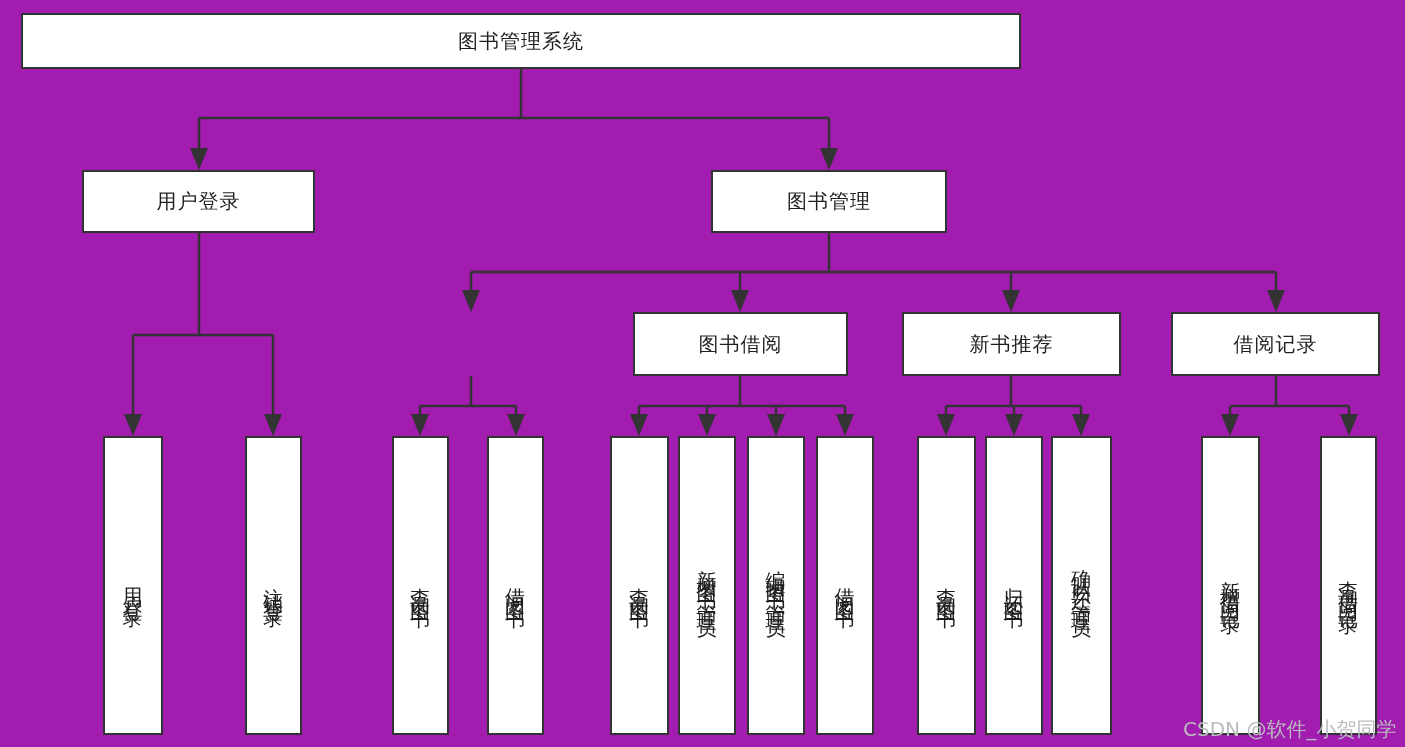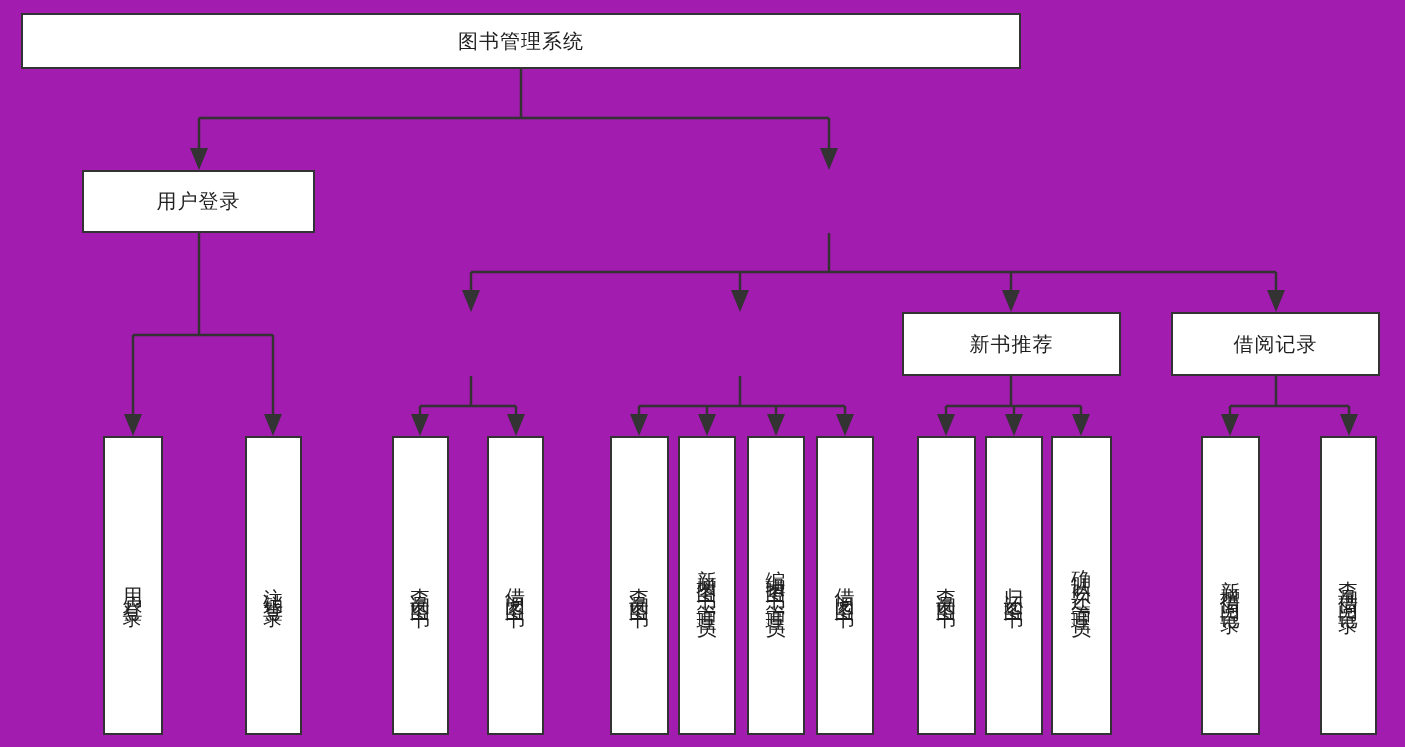--- a/index.html
+++ b/index.html
@@ -133,21 +133,27 @@
     </g>
   </svg>
 
   <div class="node h" style="left:21px;top:13px;width:1000px;height:56px">
     <span>图书管理系统</span>
   </div>
 
   <div class="node h" style="left:82px;top:170px;width:233px;height:63px">
     <span>用户登录</span>
   </div>
-
+  <div class="node h" style="left:711px;top:170px;width:236px;height:63px">
+    <span>图书管理</span>
+  </div>
+
+  <div class="node h" style="left:633px;top:312px;width:215px;height:64px">
+    <span>图书借阅</span>
+  </div>
   <div class="node h" style="left:902px;top:312px;width:219px;height:64px">
     <span>新书推荐</span>
   </div>
   <div class="node h" style="left:1171px;top:312px;width:209px;height:64px">
     <span>借阅记录</span>
   </div>
 
   <div class="node leaf" style="left:103px;top:436px;width:60px;height:299px">
     <span>用户登录</span>
   </div>
@@ -185,14 +191,15 @@
     <span>确认归还（管理员）</span>
   </div>
 
   <div class="node leaf" style="left:1201px;top:436px;width:59px;height:299px">
     <span>新增借阅记录</span>
   </div>
   <div class="node leaf" style="left:1320px;top:436px;width:57px;height:299px">
     <span>查询借阅记录</span>
   </div>
 
+  <div class="watermark">CSDN @软件_小贺同学</div>
 
 </div>
 
 </body></html>

